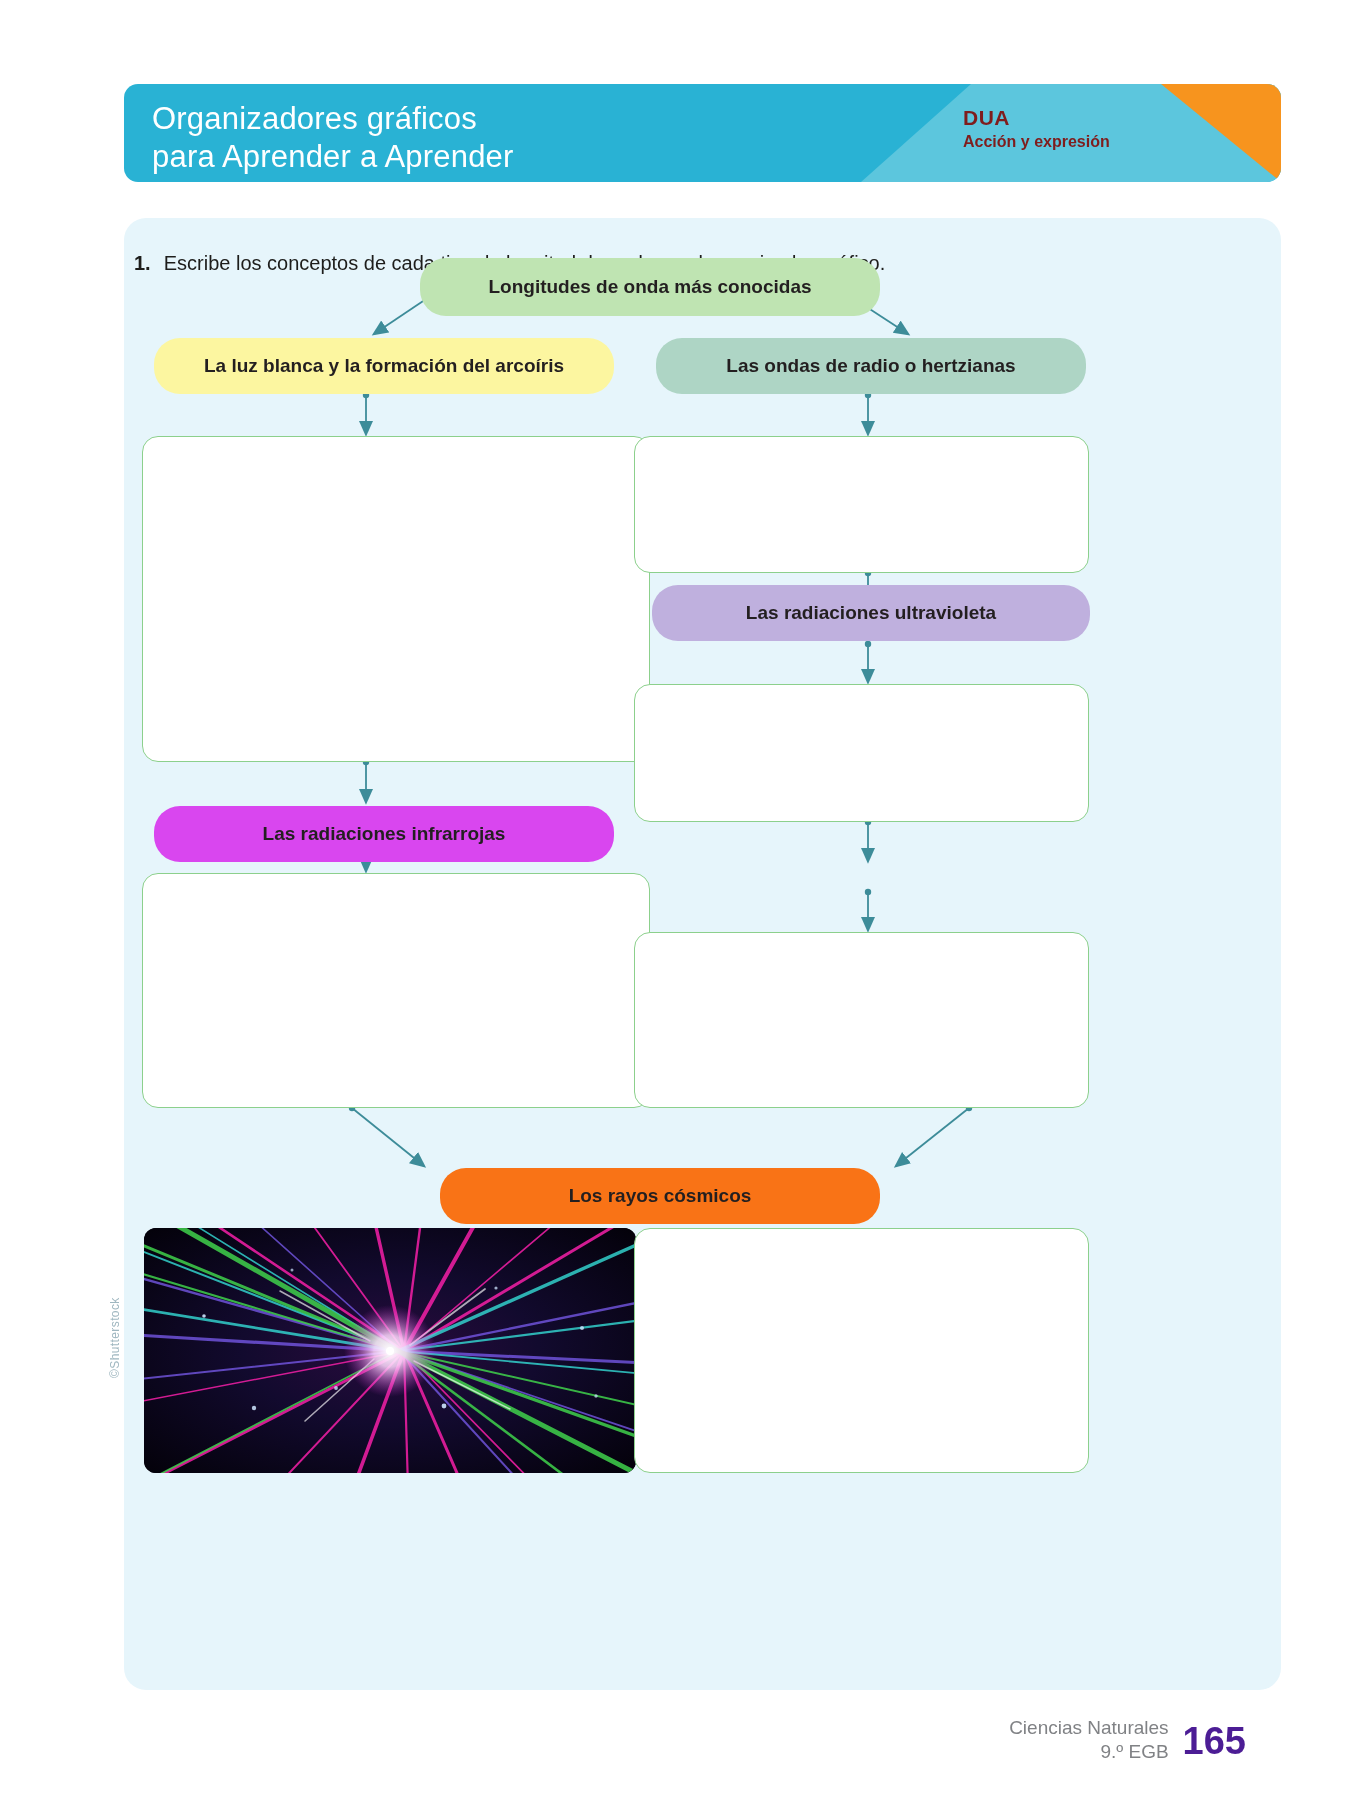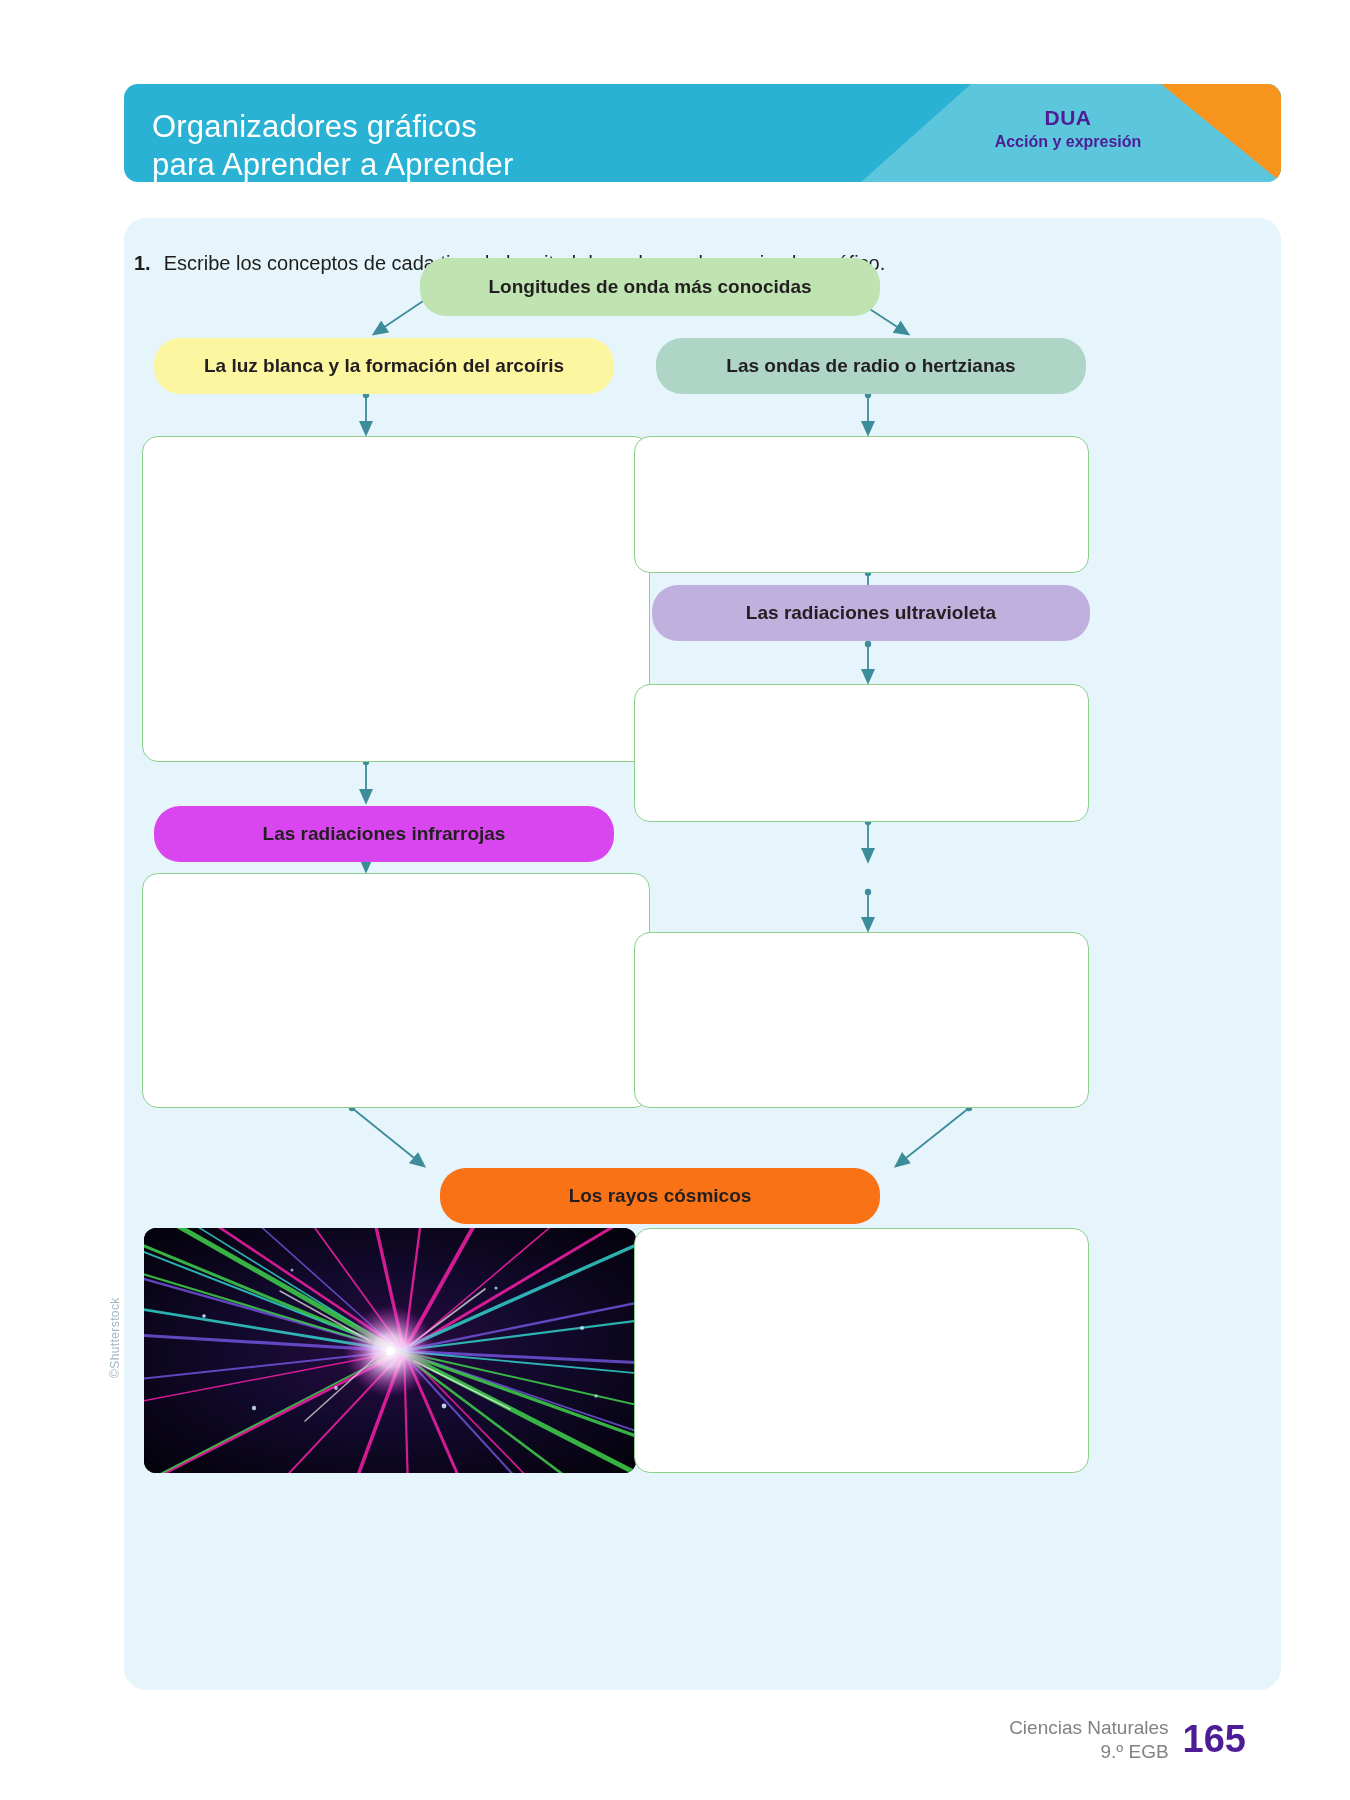--- a/index.html
+++ b/index.html
@@ -23,30 +23,30 @@
     position: absolute; right: 0; top: 0; bottom: 0; width: 420px;
     background: #5cc6dd;
     clip-path: polygon(110px 0, 100% 0, 100% 100%, 0 100%);
   }
   .header-orange {
     position: absolute; right: 0; top: 0; width: 120px; height: 98px;
     background: #f7941e;
     clip-path: polygon(0 0, 100% 0, 100% 100%);
   }
   .header-title {
-    position: absolute; left: 28px; top: 24px;
+    position: absolute; left: 28px; top: 16px;
     color: #ffffff;
     font-size: 31px; line-height: 1.22;
     font-weight: 400;
     letter-spacing: .2px;
     white-space: pre-line;
   }
   .dua-wrap {
     position: absolute; right: 108px; top: 22px;
-    text-align: center; color: #4c1d95;
+    color: #7f1d1d;
     width: 210px;
   }
   .dua-title { font-size: 21px; font-weight: bold; letter-spacing: .5px; }
   .dua-sub { font-size: 16px; font-weight: bold; margin-top: 3px; }
 
   
   .panel {
     position: absolute; left: 124px; top: 218px;
     width: 1157px; height: 1472px;
     background: #e6f5fb;
@@ -95,21 +95,21 @@
     transform: rotate(-90deg); transform-origin: left top;
     font-size: 12px; color: #9fb7c0;
     letter-spacing: .4px;
     white-space: nowrap;
     z-index: 4;
   }
 
   
   .footer {
     position: absolute; right: 104px; top: 1716px;
-    display: flex; align-items: center; gap: 14px;
+    display: flex; align-items: flex-end; gap: 14px;
   }
   .footer-sub { text-align: right; color: #808285; font-size: 19px; line-height: 1.24; white-space: pre-line; }
   .footer-page { font-size: 38px; font-weight: bold; color: #4c1d95; }
 </style>
 </head>
 <body>
 
 <div class="page">
 
   <div class="header">

